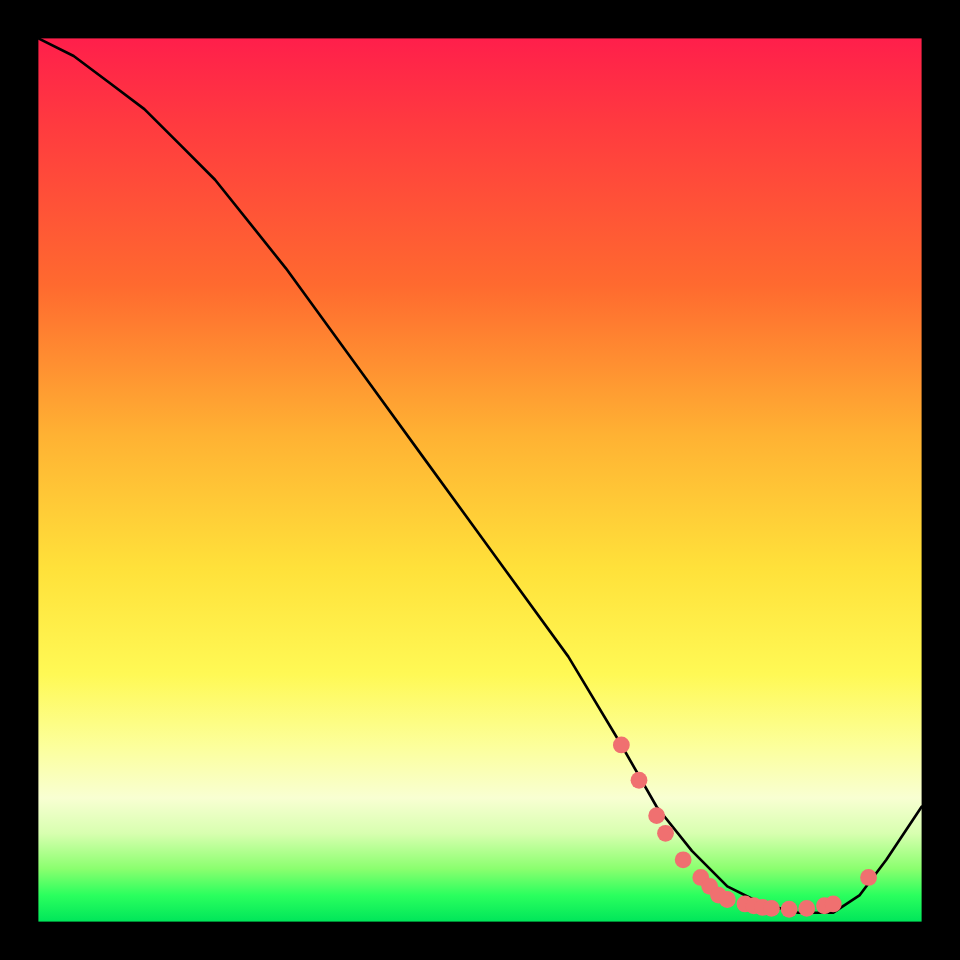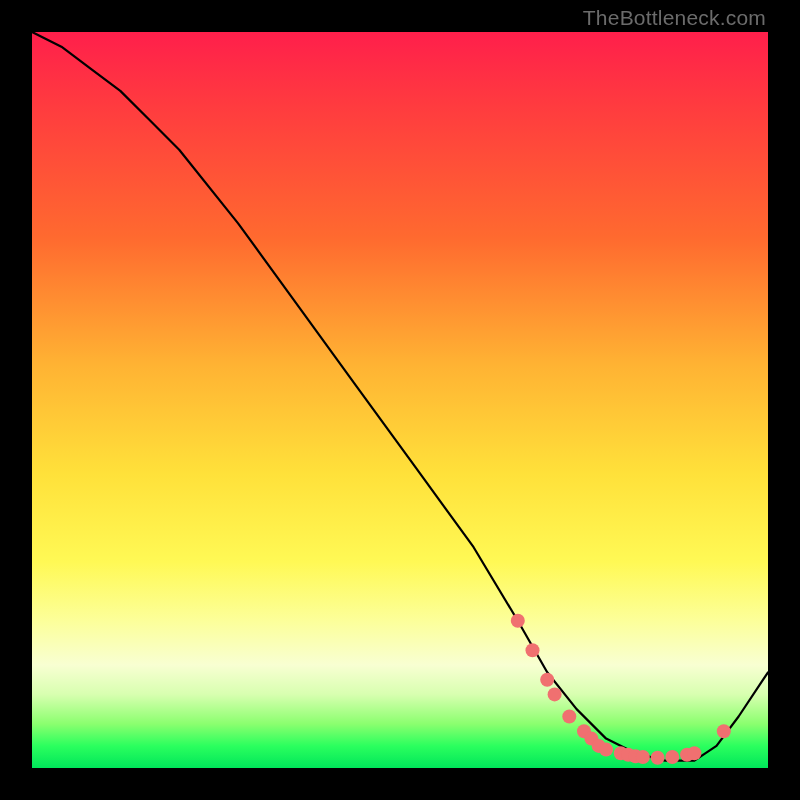--- a/index.html
+++ b/index.html
@@ -68,21 +68,20 @@
   .marker {
     fill: #f07070;
     stroke: none;
   }
 </style>
 </head>
 <body>
 
 <div class="outer">
 
-  <div class="watermark">TheBottleneck.com</div>
 
   <div class="plot-area">
     <svg class="curve" viewBox="0 0 736 736">
       <path id="curve-path" class="curve-path" d="M0.0 0.0 L29.4 14.7 L58.9 36.8 L88.3 58.9 L117.8 88.3 L147.2 117.8 L206.1 191.4 L265.0 272.3 L323.8 353.3 L382.7 434.2 L441.6 515.2 L485.8 588.8 L515.2 640.3 L544.6 677.1 L574.1 706.6 L603.5 721.3 L633.0 728.6 L662.4 728.6 L684.5 713.9 L706.6 684.5 L736.0 640.3"></path>
       <g id="markers-group">
           <circle cx="485.8" cy="588.8" r="7" class="marker"></circle>
           <circle cx="500.5" cy="618.2" r="7" class="marker"></circle>
           <circle cx="515.2" cy="647.7" r="7" class="marker"></circle>
           <circle cx="522.6" cy="662.4" r="7" class="marker"></circle>
           <circle cx="537.3" cy="684.5" r="7" class="marker"></circle>

